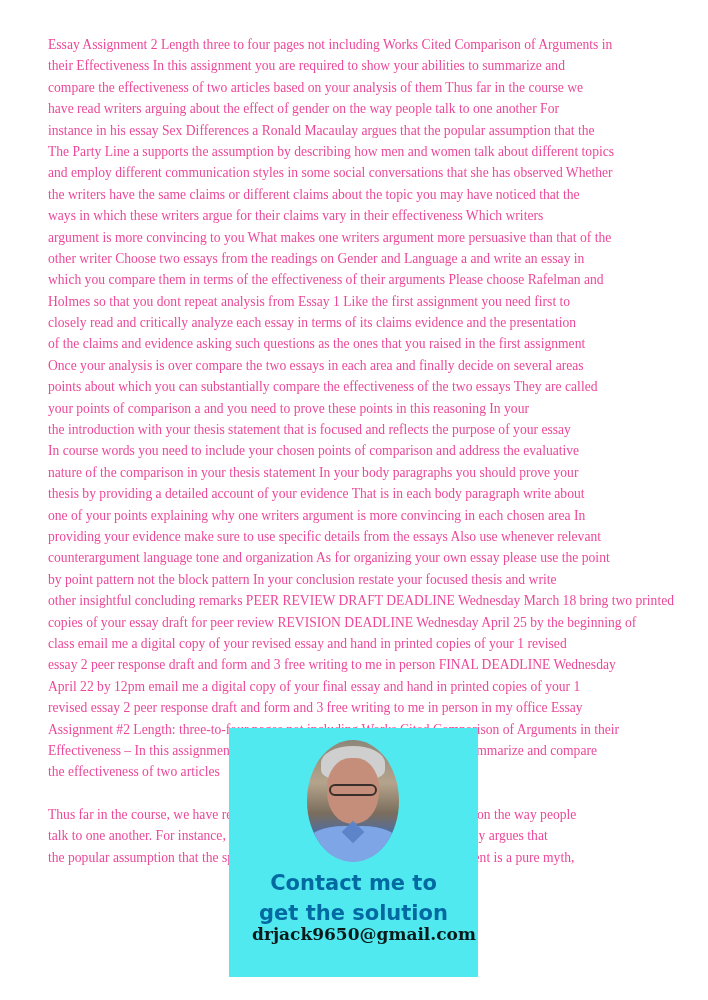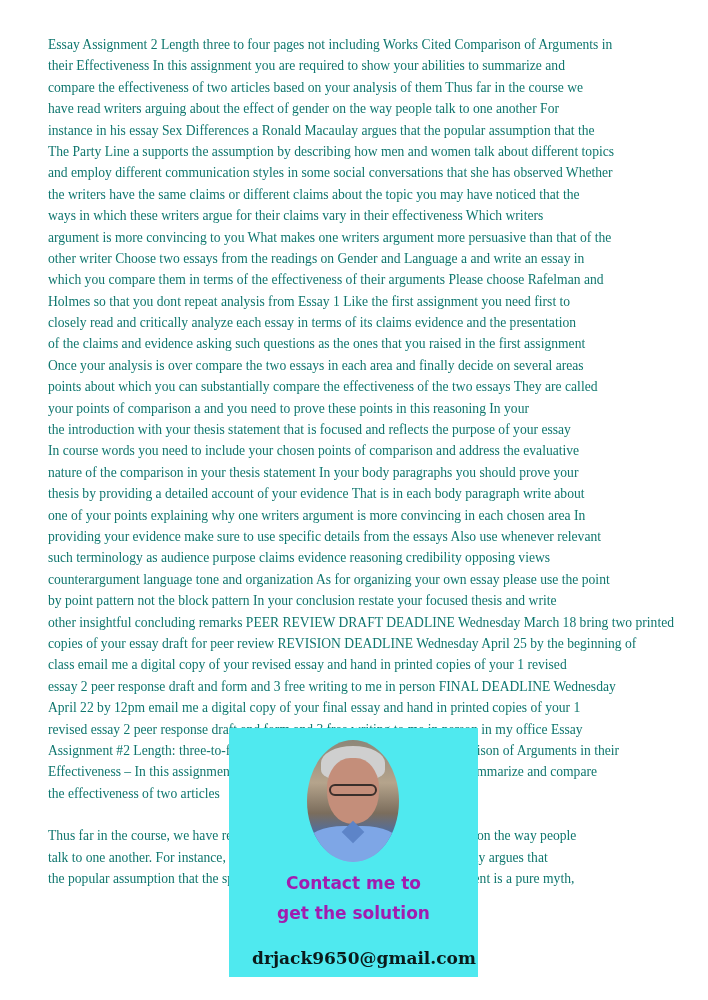--- a/index.html
+++ b/index.html
@@ -1,45 +1,45 @@
 <!DOCTYPE html>
 <html><head>
   <meta charset="utf-8">
   <style>
     html, body { margin: 0; padding: 0; background: #ffffff; }
     body { width: 708px; height: 1000px; position: relative; overflow: hidden; }
     .page { position: absolute; left: 0; top: 0; width: 708px; height: 1000px; background: #fff; }
     .text-block {
       position: absolute; left: 48px; top: 34px; width: 660px;
-      font-family: "Liberation Serif", serif; font-size: 13.6px; color: #0f766e;
+      font-family: "Liberation Serif", serif; font-size: 13.6px; color: #ec4899;
       line-height: 21.4px; white-space: nowrap;
     }
     .line { display: block; height: 21.4px; }
     .gap { display: block; height: 21.4px; }
     .overlay {
       position: absolute; left: 229px; top: 728px; width: 249px; height: 249px;
       background: #4fe9ef;
     }
     .portrait {
       position: absolute; left: 78px; top: 12px; width: 92px; height: 122px;
       border-radius: 50%; overflow: hidden;
       background: linear-gradient(180deg, #8d8678 0%, #b5a48c 35%, #7b6d5c 60%, #4b6ea8 78%, #8fb3e8 100%);
     }
     .portrait .hair { position: absolute; left: 14px; top: 6px; width: 64px; height: 34px; border-radius: 50% 50% 30% 30%; background: #cfcfcf; }
     .portrait .face { position: absolute; left: 20px; top: 18px; width: 52px; height: 66px; border-radius: 45% 45% 48% 48%; background: #c48e7a; }
     .portrait .glasses { position: absolute; left: 22px; top: 44px; width: 48px; height: 12px; border: 2px solid #3a2f2b; border-radius: 6px; box-sizing: border-box; }
     .portrait .shirt { position: absolute; left: 0; top: 86px; width: 92px; height: 40px; background: #7ea6e6; border-radius: 40% 40% 0 0; }
     .portrait .collar { position: absolute; left: 38px; top: 84px; width: 16px; height: 16px; background: #5d84c8; transform: rotate(45deg); }
     .cta {
       position: absolute; left: 0; top: 140px; width: 249px; text-align: center;
-      font-family: "DejaVu Sans", sans-serif; font-weight: bold; font-size: 17px;
-      color: #a21caf; line-height: 30px;
+      font-family: "DejaVu Sans", sans-serif; font-weight: bold; font-size: 21px;
+      color: #0369a1; line-height: 30px;
     }
     .email {
-      position: absolute; left: 0; top: 220px; width: 270px; text-align: center;
+      position: absolute; left: 0; top: 196px; width: 270px; text-align: center;
       font-family: "DejaVu Serif", serif; font-weight: bold; font-size: 17px; color: #0a1a1a;
     }
   </style>
 </head>
 <body>
 
 <div class="page">
   <div class="text-block">
     <span class="line">Essay Assignment 2 Length three to four pages not including Works Cited Comparison of Arguments in</span>
     <span class="line">their Effectiveness In this assignment you are required to show your abilities to summarize and</span>
@@ -58,21 +58,20 @@
     <span class="line">of the claims and evidence asking such questions as the ones that you raised in the first assignment</span>
     <span class="line">Once your analysis is over compare the two essays in each area and finally decide on several areas</span>
     <span class="line">points about which you can substantially compare the effectiveness of the two essays They are called</span>
     <span class="line">your points of comparison a and you need to prove these points in this reasoning In your</span>
     <span class="line">the introduction with your thesis statement that is focused and reflects the purpose of your essay</span>
     <span class="line">In course words you need to include your chosen points of comparison and address the evaluative</span>
     <span class="line">nature of the comparison in your thesis statement In your body paragraphs you should prove your</span>
     <span class="line">thesis by providing a detailed account of your evidence That is in each body paragraph write about</span>
     <span class="line">one of your points explaining why one writers argument is more convincing in each chosen area In</span>
     <span class="line">providing your evidence make sure to use specific details from the essays Also use whenever relevant</span>
-    <span class="line">such terminology as audience purpose claims evidence reasoning credibility opposing views</span>
     <span class="line">counterargument language tone and organization As for organizing your own essay please use the point</span>
     <span class="line">by point pattern not the block pattern In your conclusion restate your focused thesis and write</span>
     <span class="line">other insightful concluding remarks PEER REVIEW DRAFT DEADLINE Wednesday March 18 bring two printed</span>
     <span class="line">copies of your essay draft for peer review REVISION DEADLINE Wednesday April 25 by the beginning of</span>
     <span class="line">class email me a digital copy of your revised essay and hand in printed copies of your 1 revised</span>
     <span class="line">essay 2 peer response draft and form and 3 free writing to me in person FINAL DEADLINE Wednesday</span>
     <span class="line">April 22 by 12pm email me a digital copy of your final essay and hand in printed copies of your 1</span>
     <span class="line">revised essay 2 peer response draft and form and 3 free writing to me in person in my office Essay</span>
     <span class="line">Assignment #2 Length: three-to-four pages not including Works Cited Comparison of Arguments in their</span>
     <span class="line">Effectiveness – In this assignment you are required to show your abilities to summarize and compare</span>

